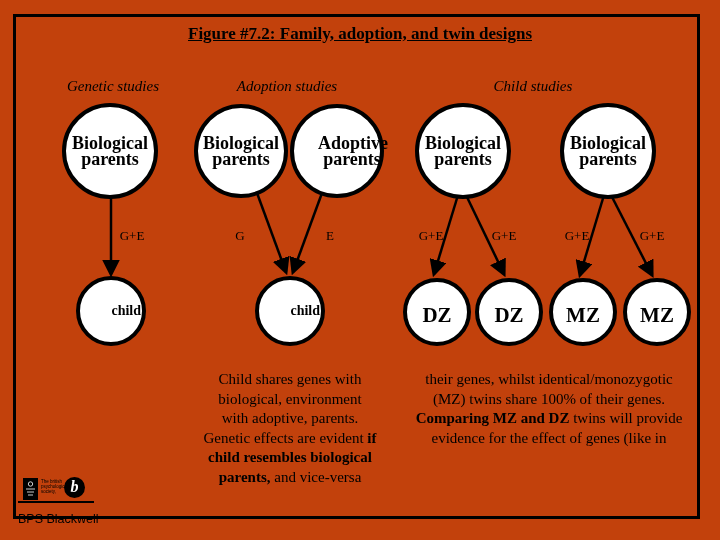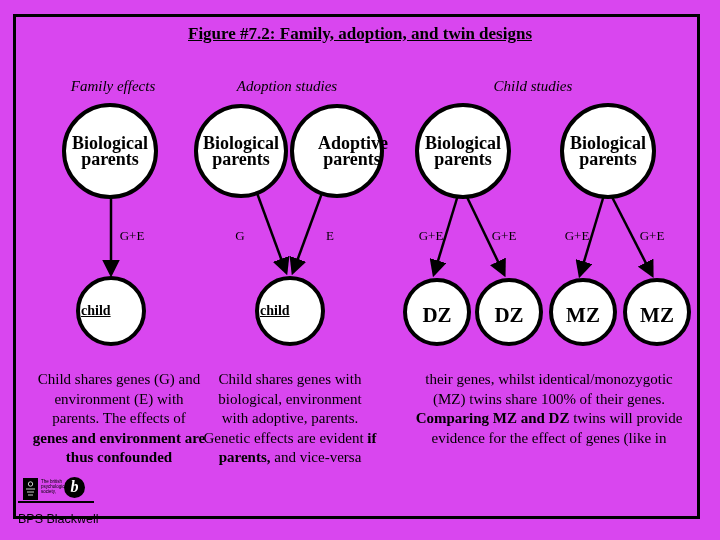--- a/index.html
+++ b/index.html
@@ -1,26 +1,26 @@
 <!DOCTYPE html>
 <html><head>
 <meta charset="utf-8">
 <style>
   html,body{margin:0;padding:0;background:#ffffff;}
-  .slide{position:relative;width:720px;height:540px;background:#d946ef;color:#000;
+  .slide{position:relative;width:720px;height:540px;background:#c2410c;color:#000;
          font-family:"Liberation Serif","DejaVu Serif",serif;overflow:hidden;}
   .frame{position:absolute;left:13px;top:14px;width:687px;height:505px;
          border:3px solid #000;box-sizing:border-box;}
   .title{position:absolute;left:0;right:0;top:24px;text-align:center;
          font-size:17px;font-weight:bold;text-decoration:underline;}
   .col-header{position:absolute;top:78px;font-style:italic;font-size:15px;text-align:center;}
   .diagram{position:absolute;left:0;top:0;width:720px;height:540px;}
   .node-label{position:absolute;text-align:center;font-weight:bold;
               font-size:18px;line-height:16px;}
-  .child-label{position:absolute;text-align:left;font-weight:bold;font-size:14px;text-decoration:underline;}
+  .child-label{position:absolute;text-align:right;font-weight:bold;font-size:14px;}
   .twin-label{position:absolute;text-align:center;font-weight:bold;font-size:21px;}
   .edge-label{position:absolute;top:228px;width:44px;text-align:center;font-size:13px;}
   .note{position:absolute;top:370px;font-size:15px;line-height:19.5px;text-align:center;}
   .nline{white-space:nowrap;}
   .b{font-weight:bold;}
   .logo{position:absolute;left:16px;top:476px;width:112px;height:44px;}
   .crest{position:absolute;left:7px;top:2px;}
   .society{position:absolute;left:25px;top:3px;width:26px;font-size:4.5px;line-height:5px;
            font-family:"Liberation Sans",sans-serif;}
   .bbadge{position:absolute;left:48px;top:1px;width:21px;height:21px;background:#000;
@@ -31,21 +31,21 @@
             font-size:12.5px;white-space:nowrap;}
 </style>
 </head>
 <body>
 
 <div class="slide">
   <div class="frame"></div>
 
   <div class="title">Figure #7.2: Family, adoption, and twin designs</div>
 
-  <div class="col-header" style="left:43px;width:140px;">Family effects</div>
+  <div class="col-header" style="left:43px;width:140px;">Genetic studies</div>
   <div class="col-header" style="left:207px;width:160px;">Adoption studies</div>
   <div class="col-header" style="left:453px;width:160px;">Child studies</div>
 
   <svg class="diagram" viewBox="0 0 720 540" xmlns="http://www.w3.org/2000/svg">
     <defs>
       <marker id="arrow" viewBox="0 0 10 10" refX="8" refY="5" markerWidth="7" markerHeight="7" orient="auto-start-reverse">
         <path d="M0,0 L10,5 L0,10 z" fill="#000"></path>
       </marker>
     </defs>
 
@@ -84,33 +84,27 @@
   <div class="twin-label" style="left:627px;top:303px;width:60px;">MZ</div>
 
   <div class="edge-label" style="left:110px;">G+E</div>
   <div class="edge-label" style="left:218px;">G</div>
   <div class="edge-label" style="left:308px;">E</div>
   <div class="edge-label" style="left:409px;">G+E</div>
   <div class="edge-label" style="left:482px;">G+E</div>
   <div class="edge-label" style="left:555px;">G+E</div>
   <div class="edge-label" style="left:630px;">G+E</div>
 
-  <div class="note" style="left:15px;width:208px;">
-    <div class="nline">Child shares genes (G) and</div>
-    <div class="nline">environment (E) with</div>
-    <div class="nline">parents.  The effects of</div>
-    <div class="nline b">genes and environment are</div>
-    <div class="nline b">thus confounded</div>
-  </div>
 
   <div class="note" style="left:198px;width:184px;">
     <div class="nline">Child shares genes with</div>
     <div class="nline">biological, environment</div>
     <div class="nline">with adoptive, parents.</div>
     <div class="nline"><span>Genetic effects are evident </span><span class="b">if</span></div>
+    <div class="nline b">child resembles biological</div>
     <div class="nline"><span class="b">parents,</span><span> and vice-versa</span></div>
   </div>
 
   <div class="note" style="left:397px;width:304px;">
     <div class="nline">their genes, whilst identical/monozygotic</div>
     <div class="nline">(MZ) twins share 100% of their genes.</div>
     <div class="nline"><span class="b">Comparing MZ and DZ</span><span> twins will provide</span></div>
     <div class="nline">evidence for the effect of genes (like in</div>
   </div>
 

